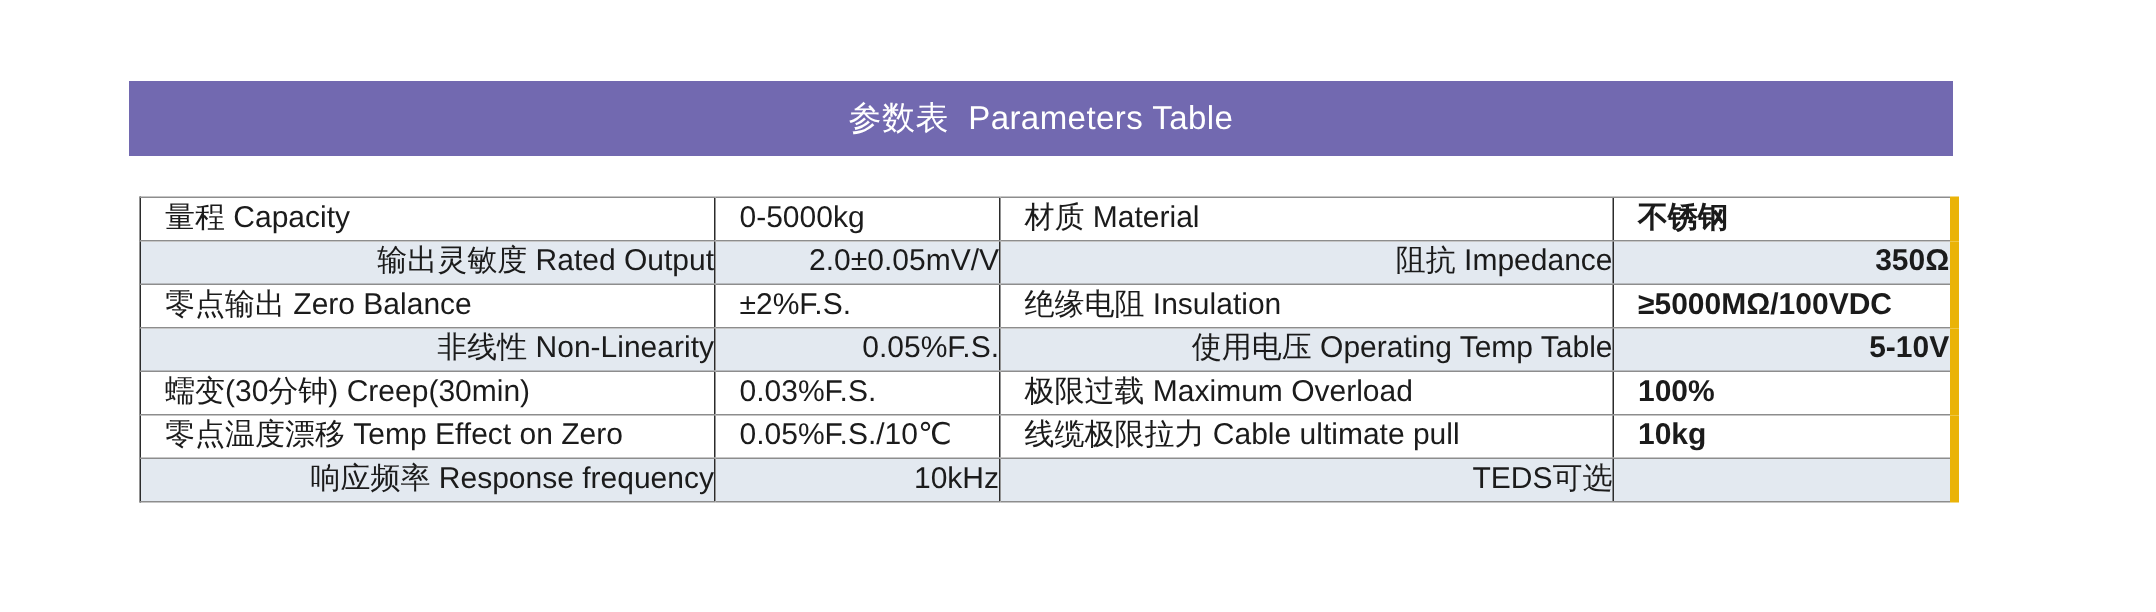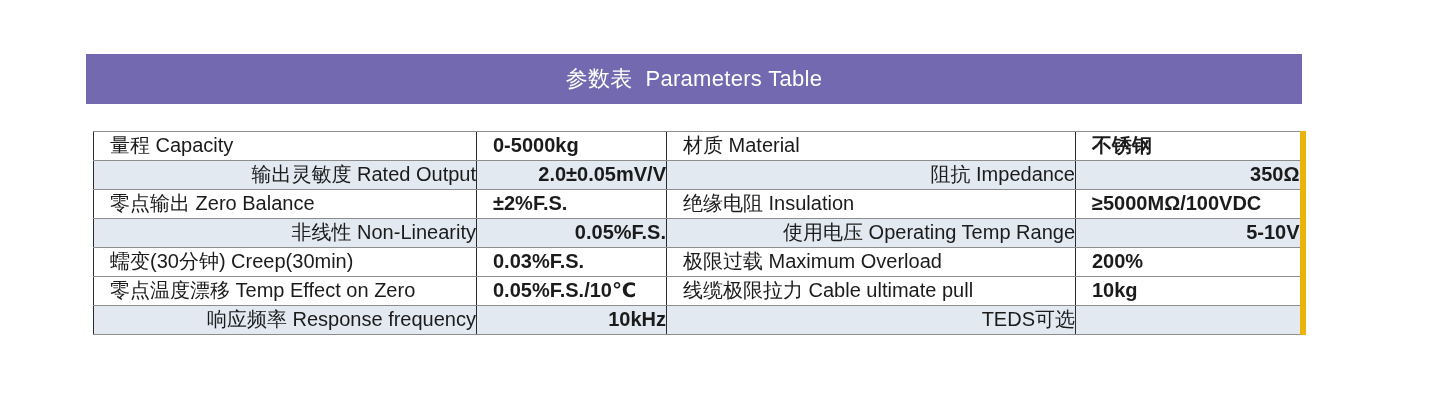--- a/index.html
+++ b/index.html
@@ -83,21 +83,21 @@
     text-align: right;
   }
   table.params tr.plain td {
     background: #ffffff;
   }
   
   table.params td.col4 {
     font-weight: 600;
   }
   table.params td.col2 {
-    font-weight: 700;
+    font-weight: 400;
   }
 </style>
 </head>
 <body>
 
 <div class="page">
 
   <div class="banner">
     <div class="banner-title">参数表  Parameters Table</div>
   </div>
@@ -125,28 +125,28 @@
         </tr>
         <tr class="plain">
           <td class="col1 sep-left">零点输出 Zero Balance</td>
           <td class="col2 sep-left">±2%F.S.</td>
           <td class="col3 sep-left">绝缘电阻 Insulation</td>
           <td class="col4 sep-left sep-right">≥5000MΩ/100VDC</td>
         </tr>
         <tr class="shaded">
           <td class="col1 sep-left">非线性 Non-Linearity</td>
           <td class="col2 sep-left">0.05%F.S.</td>
-          <td class="col3 sep-left">使用电压 Operating Temp Range</td>
+          <td class="col3 sep-left">使用电压 Operating Temp Table</td>
           <td class="col4 sep-left sep-right">5-10V</td>
         </tr>
         <tr class="plain">
           <td class="col1 sep-left">蠕变(30分钟) Creep(30min)</td>
           <td class="col2 sep-left">0.03%F.S.</td>
           <td class="col3 sep-left">极限过载 Maximum Overload</td>
-          <td class="col4 sep-left sep-right">200%</td>
+          <td class="col4 sep-left sep-right">100%</td>
         </tr>
         <tr class="plain">
           <td class="col1 sep-left">零点温度漂移 Temp Effect on Zero</td>
           <td class="col2 sep-left">0.05%F.S./10℃</td>
           <td class="col3 sep-left">线缆极限拉力 Cable ultimate pull</td>
           <td class="col4 sep-left sep-right">10kg</td>
         </tr>
         <tr class="shaded">
           <td class="col1 sep-left">响应频率 Response frequency</td>
           <td class="col2 sep-left">10kHz</td>

